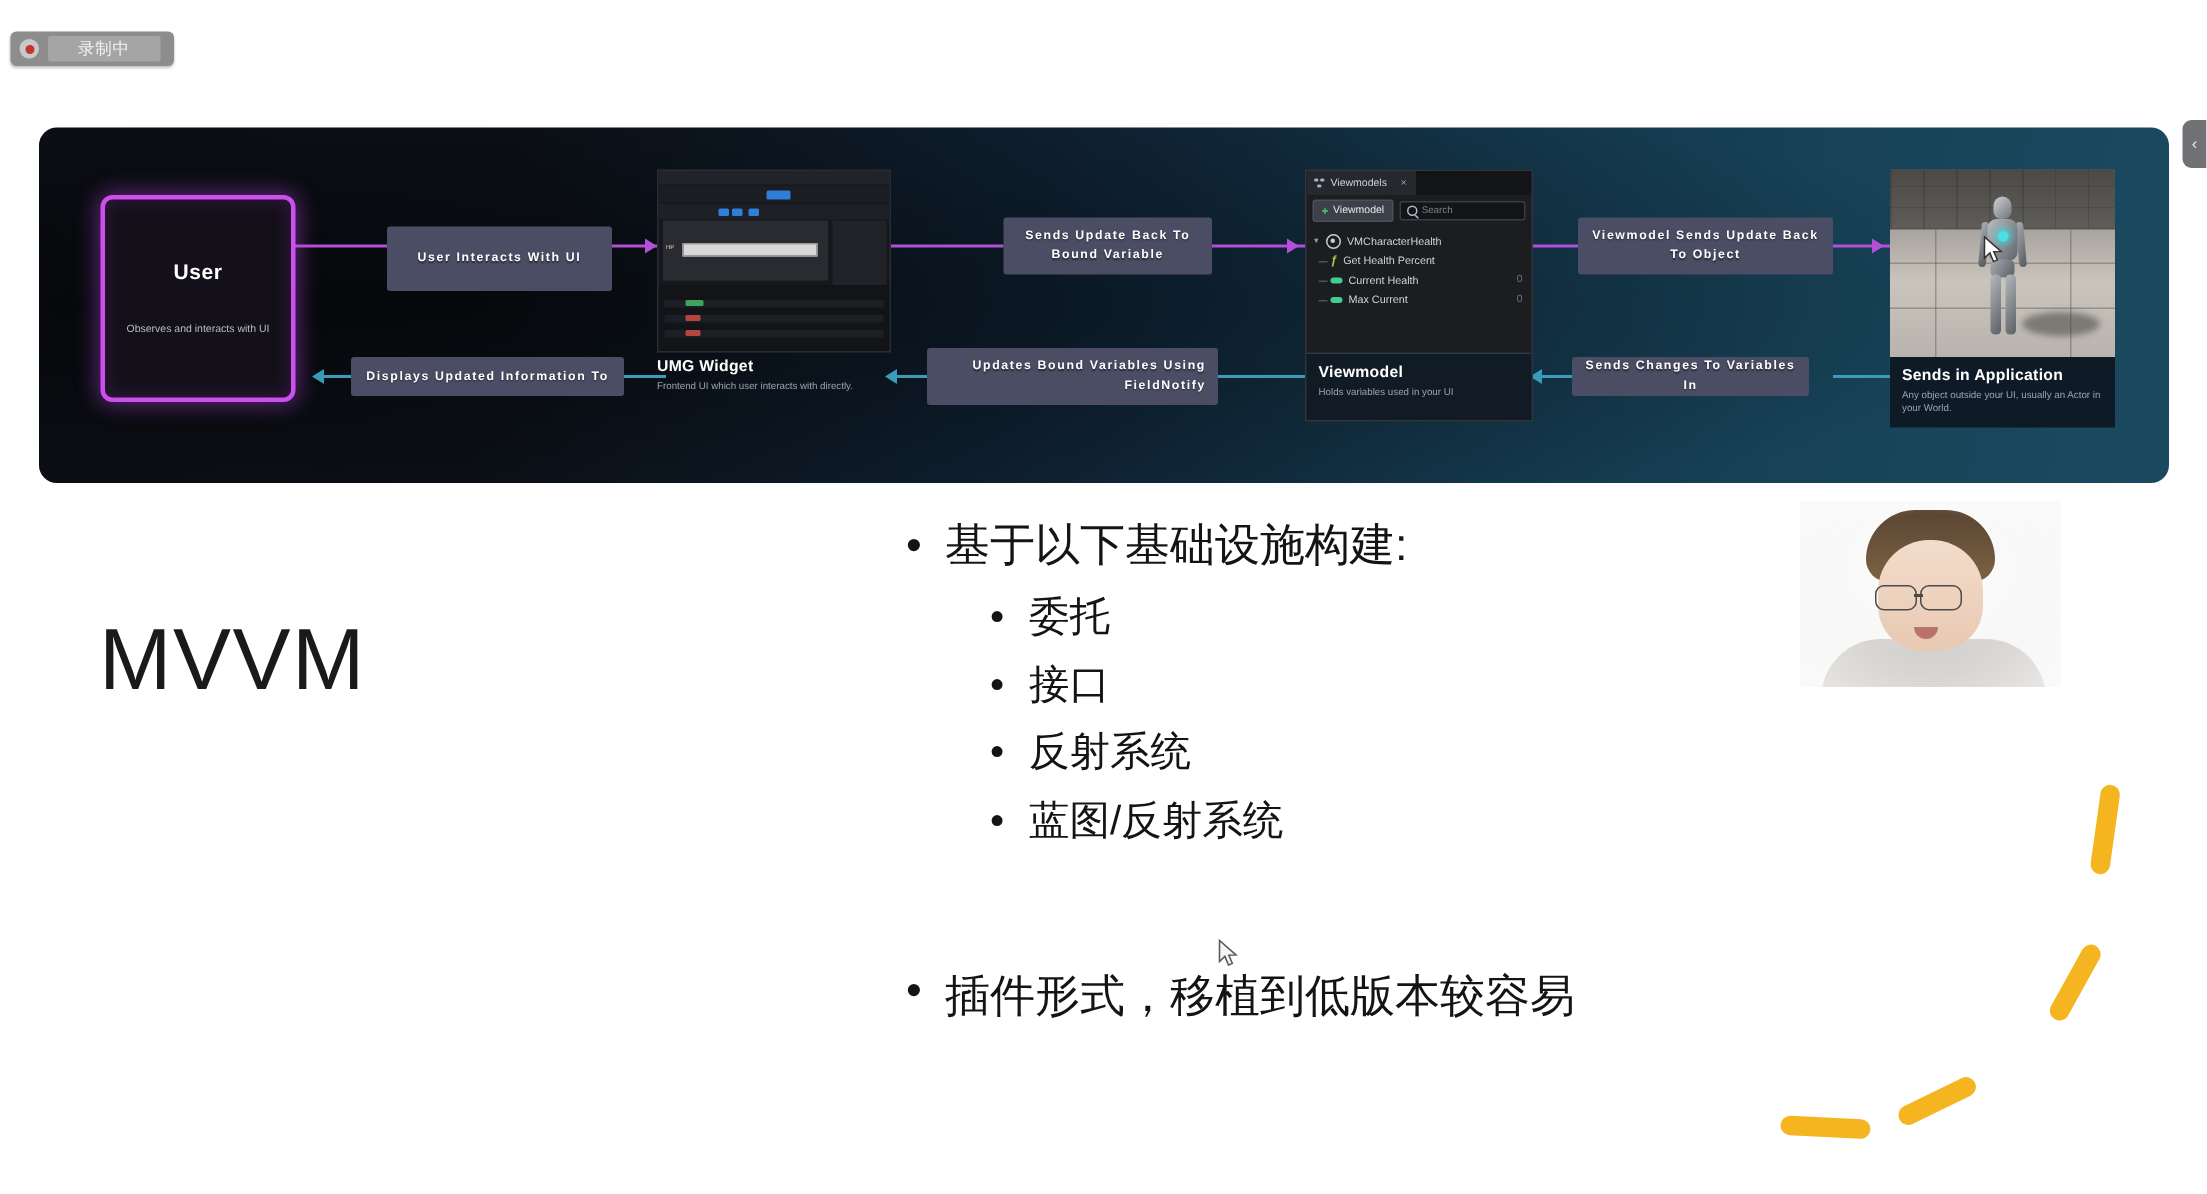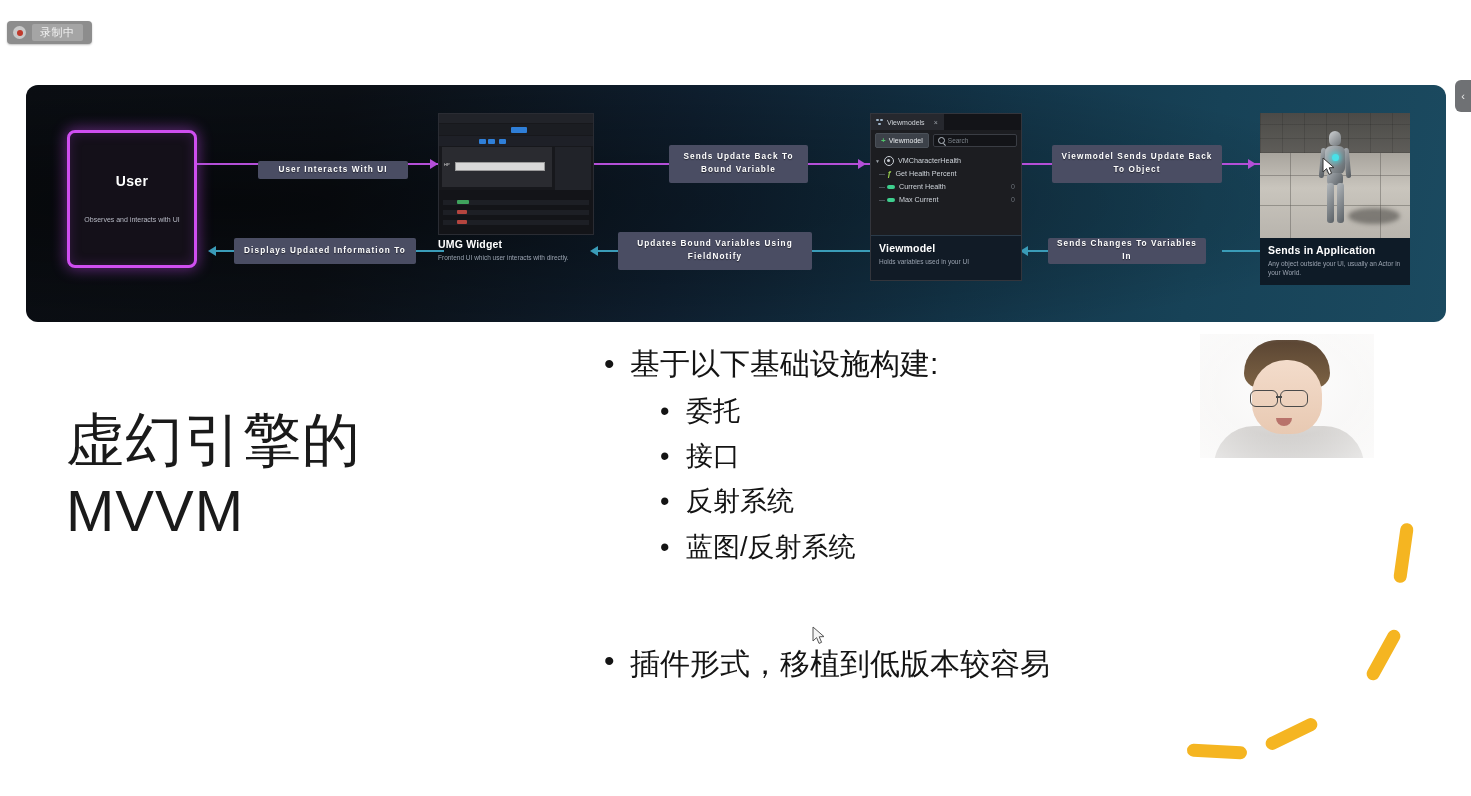--- a/index.html
+++ b/index.html
@@ -17,21 +17,21 @@
     padding:3px 9px 3px 6px;
     box-shadow:0 1px 2px rgba(0,0,0,.25);
   }
   #rec-badge .dot{
     width:13px;height:13px;border-radius:50%;
     background:#c9c9c9;display:flex;align-items:center;justify-content:center;
   }
   #rec-badge .dot i{width:6px;height:6px;border-radius:50%;background:#c0392b;display:block;}
   #rec-badge .txt{
     font-size:11px;color:#f2f2f2;background:#a5a5a5;
-    padding:1px 8px;border-radius:2px;letter-spacing:.5px;
+    padding:1px 20px;border-radius:2px;letter-spacing:.5px;
   }
 
   
   #diagram{
     position:absolute;left:26px;top:85px;width:1420px;height:237px;
     border-radius:12px;overflow:hidden;
     background:linear-gradient(100deg,#0c1016 0%,#0d1219 22%,#102234 46%,#133549 66%,#174257 82%,#1b4a60 100%);
   }
   #diagram .vign{
     position:absolute;inset:0;
@@ -251,25 +251,25 @@
 
   <div class="line teal" style="left:1000px;top:165px;width:22px;"></div>
   <div class="arrow teal-l" style="left:994px;top:161px;"></div>
   <div class="line teal" style="left:1196px;top:165px;width:42px;"></div>
 
   <div id="user-box">
     <div class="t">User</div>
     <div class="s">Observes and interacts with UI</div>
   </div>
 
-  <div class="flabel" style="left:232px;top:76px;width:150px;height:18px;text-align:center;">User Interacts With UI</div>
+  <div class="flabel" style="left:232px;top:66px;width:150px;height:43px;text-align:center;">User Interacts With UI</div>
   <div class="flabel" style="left:643px;top:60px;width:139px;height:38px;">Sends Update Back To Bound Variable</div>
   <div class="flabel" style="left:208px;top:153px;width:182px;height:26px;">Displays Updated Information To</div>
   <div class="flabel" style="left:1026px;top:60px;width:170px;height:38px;">Viewmodel Sends Update Back To Object</div>
-  <div class="flabel" style="left:592px;top:147px;width:194px;height:38px;">Updates Bound Variables Using FieldNotify</div>
+  <div class="flabel" style="left:592px;top:147px;width:194px;height:38px;text-align:right;">Updates Bound Variables Using FieldNotify</div>
   <div class="flabel" style="left:1022px;top:153px;width:158px;height:26px;">Sends Changes To Variables In</div>
 
   <div id="umg-shot">
     <div class="bar titlebar"></div>
     <div class="bar tb2"></div>
     <div class="bar tb3"></div>
     <div class="chip blue" style="left:72px;top:13px;width:16px;height:6px;"></div>
     <div class="chip blue" style="left:40px;top:25px;width:7px;height:5px;"></div>
     <div class="chip blue" style="left:49px;top:25px;width:7px;height:5px;"></div>
     <div class="chip blue" style="left:60px;top:25px;width:7px;height:5px;"></div>
@@ -365,21 +365,20 @@
     <div class="ttl">Sends in Application</div>
     <div class="sub">Any object outside your UI, usually an Actor in your World.</div>
   </div>
 </div>
 
 <div id="collapse-tab">
   <span>‹</span>
 </div>
 
 <div id="slide-title">
-  <div>虚幻引擎的</div>
   <div>MVVM</div>
 </div>
 
 <div id="bullets">
   <div class="b1">
     <span class="dot">•</span>
     <span>基于以下基础设施构建:</span>
   </div>
   <div class="b2">
     <span class="dot">•</span>

